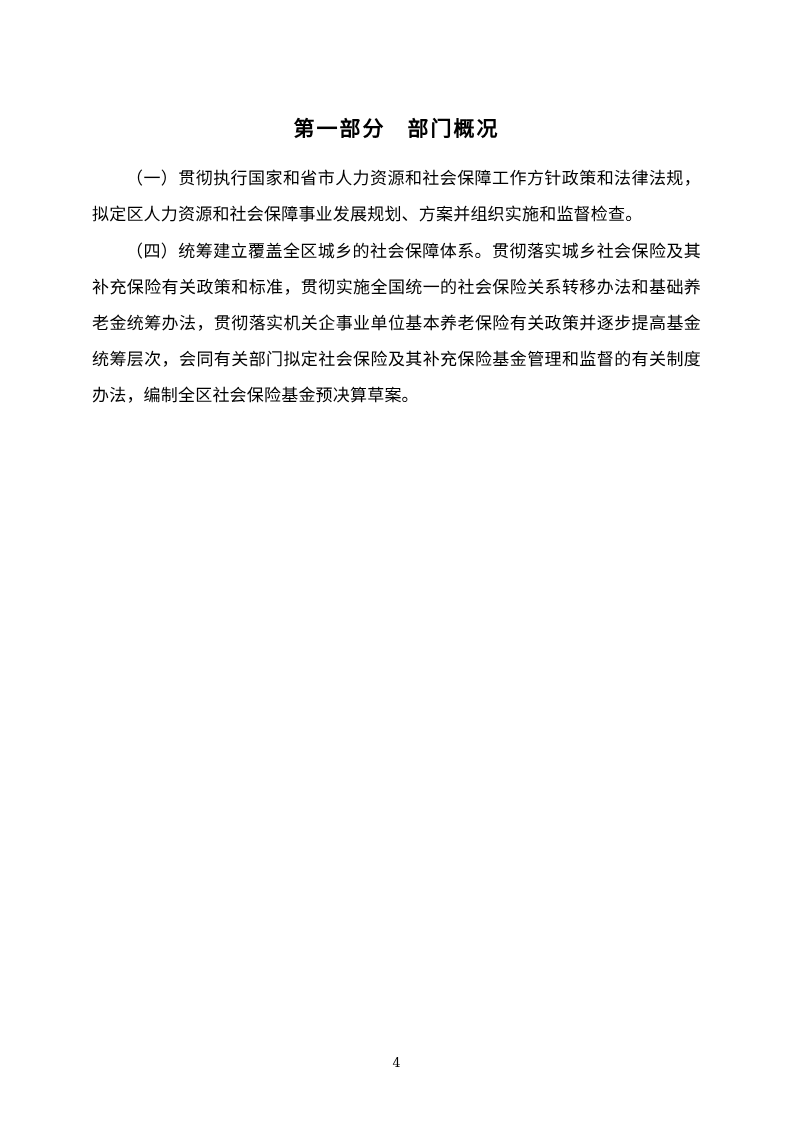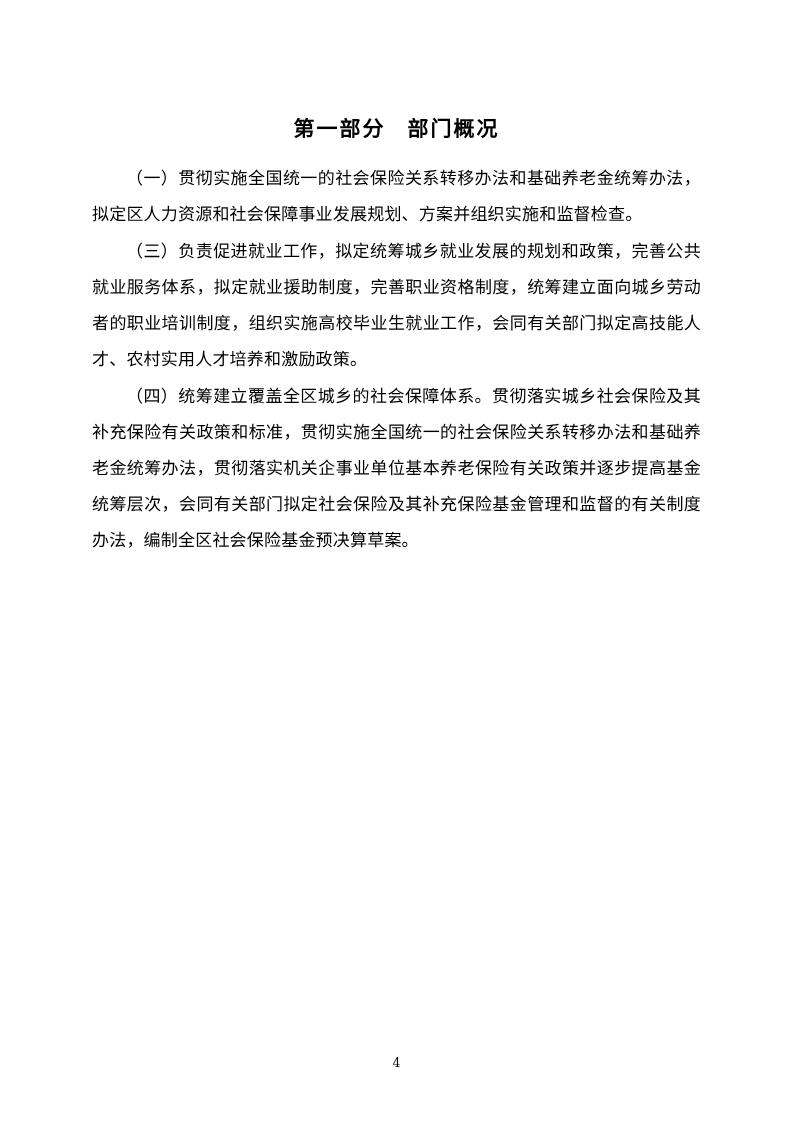--- a/index.html
+++ b/index.html
@@ -65,18 +65,17 @@
 </head>
 <body>
 
 <div class="page">
 
   <h1 class="doc-title">
     <span>第一部分</span><span class="title-gap"></span><span>部门概况</span>
   </h1>
 
 
-  <p class="para">（一）贯彻实施全国统一的社会保险关系转移办法和基础养老金统筹办法，拟定区人力资源和社会保障事业发展规划、方案并组织实施和监督检查。</p>
-  <p class="para">（三）负责促进就业工作，拟定统筹城乡就业发展的规划和政策，完善公共就业服务体系，拟定就业援助制度，完善职业资格制度，统筹建立面向城乡劳动者的职业培训制度，组织实施高校毕业生就业工作，会同有关部门拟定高技能人才、农村实用人才培养和激励政策。</p>
+  <p class="para">（一）贯彻执行国家和省市人力资源和社会保障工作方针政策和法律法规，拟定区人力资源和社会保障事业发展规划、方案并组织实施和监督检查。</p>
   <p class="para">（四）统筹建立覆盖全区城乡的社会保障体系。贯彻落实城乡社会保险及其补充保险有关政策和标准，贯彻实施全国统一的社会保险关系转移办法和基础养老金统筹办法，贯彻落实机关企事业单位基本养老保险有关政策并逐步提高基金统筹层次，会同有关部门拟定社会保险及其补充保险基金管理和监督的有关制度办法，编制全区社会保险基金预决算草案。</p>
 
   <div class="page-number">4</div>
 </div>
 
 </body></html>

